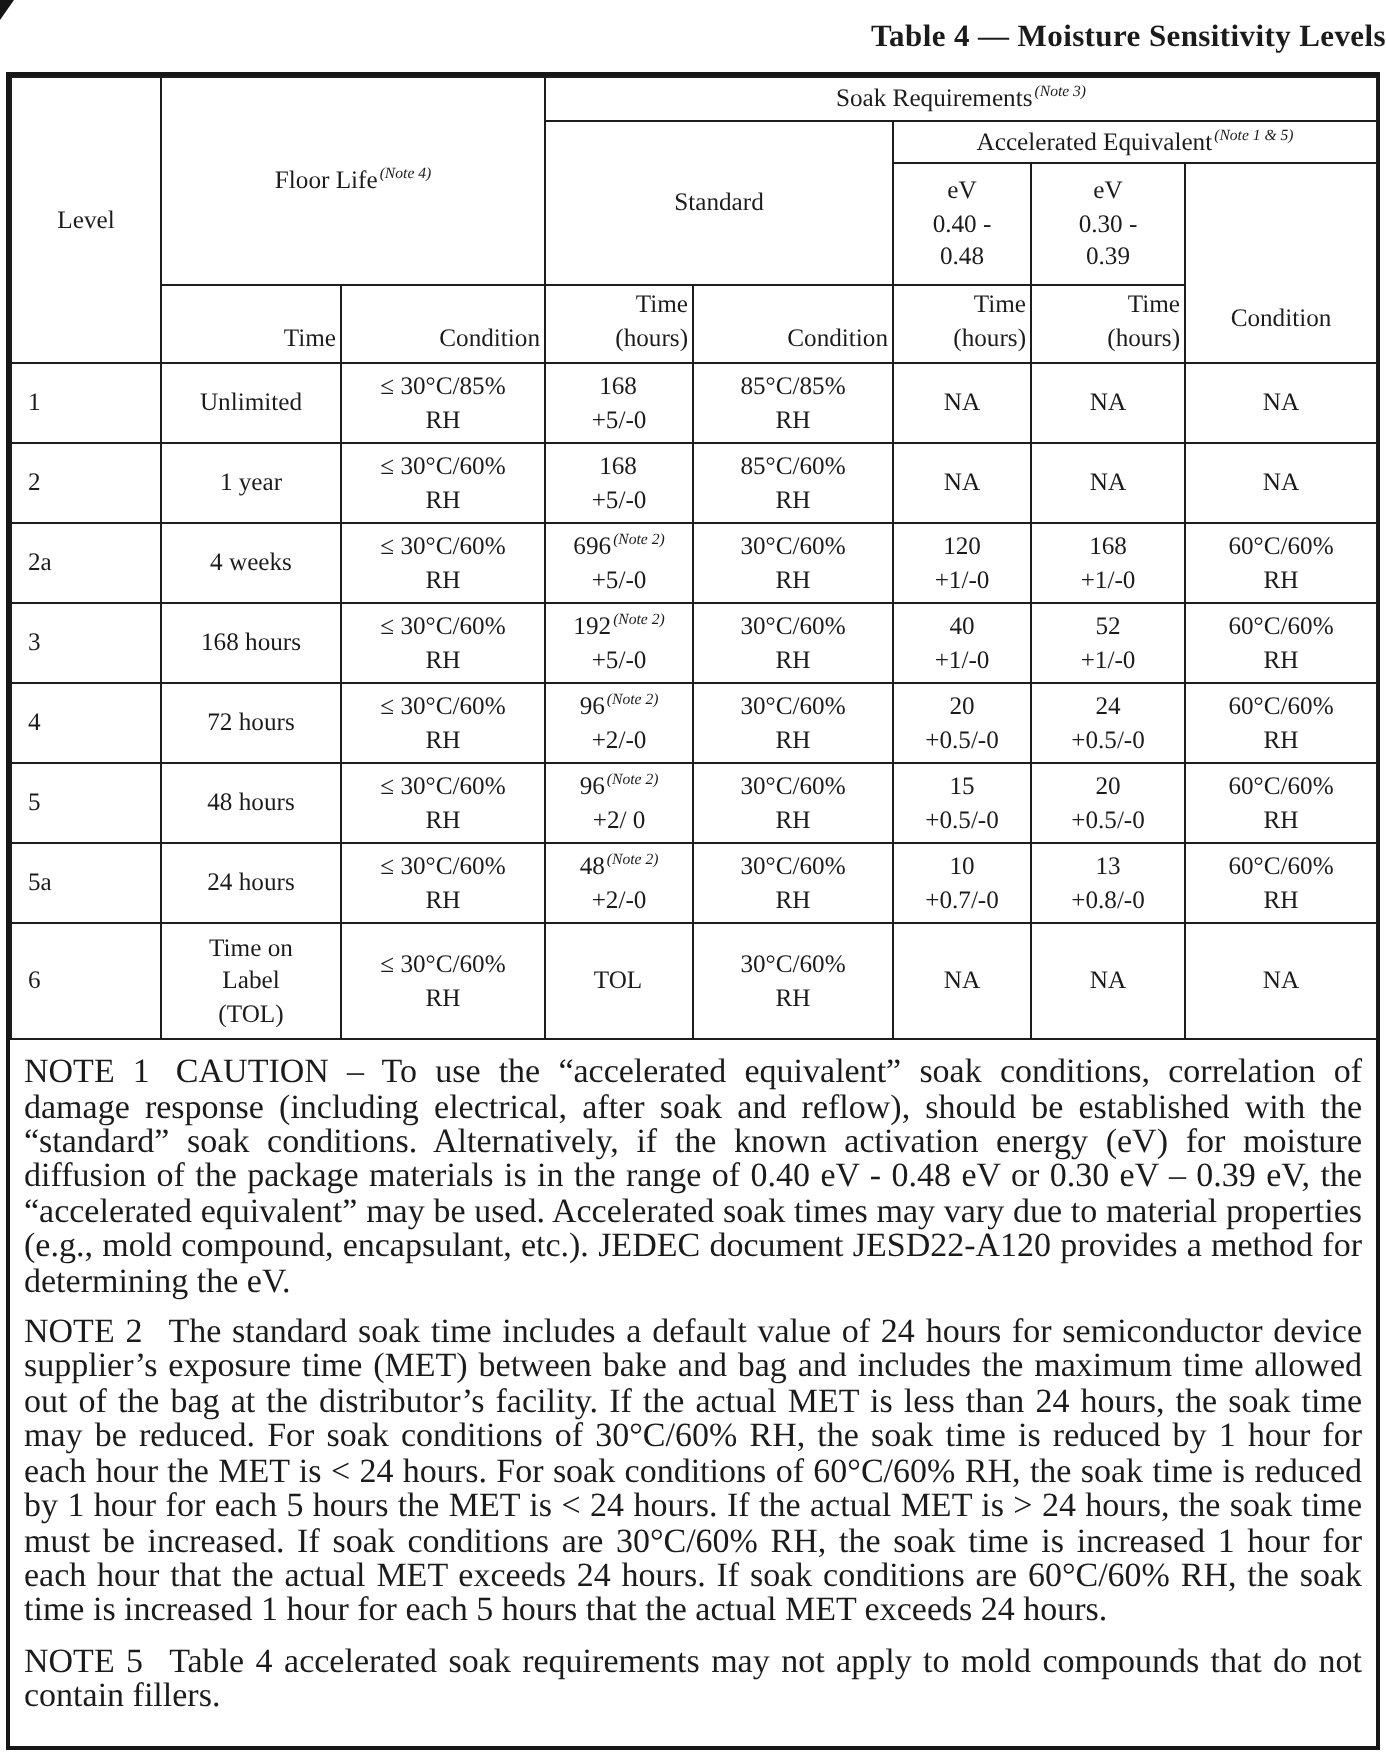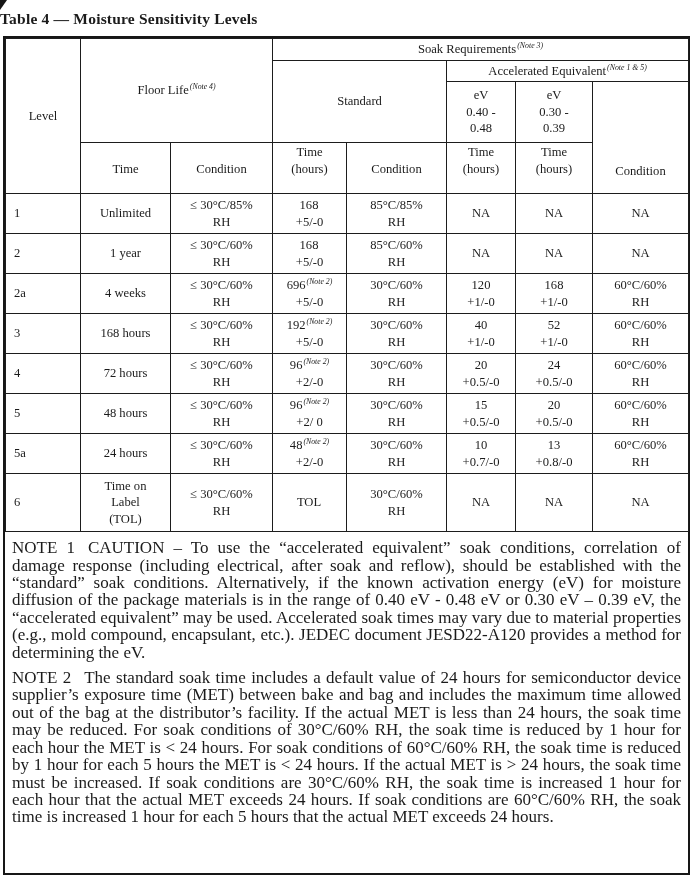--- a/index.html
+++ b/index.html
@@ -11,21 +11,21 @@
     color: #1b1b1b;
     overflow: hidden;
   }
   .artifact {
     position: absolute; left: 0; top: 0; width: 7px; height: 10px;
     background: #151515;
     clip-path: polygon(0 0, 100% 0, 0 100%);
   }
   .title {
     position: absolute; top: 10px; left: 0; width: 100%;
-    text-align: left; font-weight: bold; font-size: 15.5px;
+    text-align: right; font-weight: bold; font-size: 15.5px;
     letter-spacing: 0.2px;
   }
   .sheet {
     position: absolute; left: 3px; top: 36px;
     width: 687px; height: 839px;
     border: 2px solid #161616;
     display: flex; flex-direction: column;
     background: #fff;
   }
   table {
@@ -39,21 +39,21 @@
     font-weight: normal; padding: 1px 2px;
     overflow: hidden;
   }
   .pre { white-space: pre-line; }
   .hr1 { height: 22px; }
   .hr2 { height: 21px; }
   .hr3 { height: 61px; }
   .hr4 { height: 38px; }
   .r40 { height: 40px; }
   .r58 { height: 58px; }
-  .hbot { vertical-align: bottom; padding-bottom: 16px; }
+  .hbot { vertical-align: bottom; padding-bottom: 4px; text-align: right; }
   .haccond { vertical-align: bottom; padding-bottom: 14px; }
   .lvl { text-align: left; padding-left: 8px; }
   sup { font-size: 7.8px; vertical-align: super; line-height: 0; margin-left: 1px; font-style: italic; }
   .notes {
     flex: 1; overflow: hidden;
     padding: 7px 7px 0 7px;
     font-size: 17px; line-height: 17.4px;
     text-align: justify;
   }
   .note { margin: 0 0 8px 0; }
@@ -246,14 +246,15 @@
         <td class="pre">NA</td>
         <td class="pre">NA</td>
         <td class="pre">NA</td>
       </tr>
     </tbody>
   </table>
 
   <div class="notes">
     <p class="note"><span class="nlabel">NOTE 1</span><span>CAUTION – To use the “accelerated equivalent” soak conditions, correlation of damage response (including electrical, after soak and reflow), should be established with the “standard” soak conditions. Alternatively, if the known activation energy (eV) for moisture diffusion of the package materials is in the range of 0.40 eV - 0.48 eV or 0.30 eV – 0.39 eV, the “accelerated equivalent” may be used.  Accelerated soak times may vary due to material properties (e.g., mold compound, encapsulant, etc.). JEDEC document JESD22-A120 provides a method for determining the eV.</span></p>
     <p class="note"><span class="nlabel">NOTE 2</span><span>The standard soak time includes a default value of 24 hours for semiconductor device supplier’s exposure time (MET) between bake and bag and includes the maximum time allowed out of the bag at the distributor’s facility.  If the actual MET is less than 24 hours, the soak time may be reduced.  For soak conditions of 30°C/60% RH, the soak time is reduced by 1 hour for each hour the MET is &lt; 24 hours.  For soak conditions of 60°C/60% RH, the soak time is reduced by 1 hour for each 5 hours the MET is &lt; 24 hours.  If the actual MET is &gt; 24 hours, the soak time must be increased.  If soak conditions are 30°C/60% RH, the soak time is increased 1 hour for each hour that the actual MET exceeds 24 hours.  If soak conditions are 60°C/60% RH, the soak time is increased 1 hour for each 5 hours that the actual MET exceeds 24 hours.</span></p>
+    <p class="note"><span class="nlabel">NOTE 5</span><span>Table 4 accelerated soak requirements may not apply to mold compounds that do not contain fillers.</span></p>
   </div>
 </div>
 
 </body></html>

